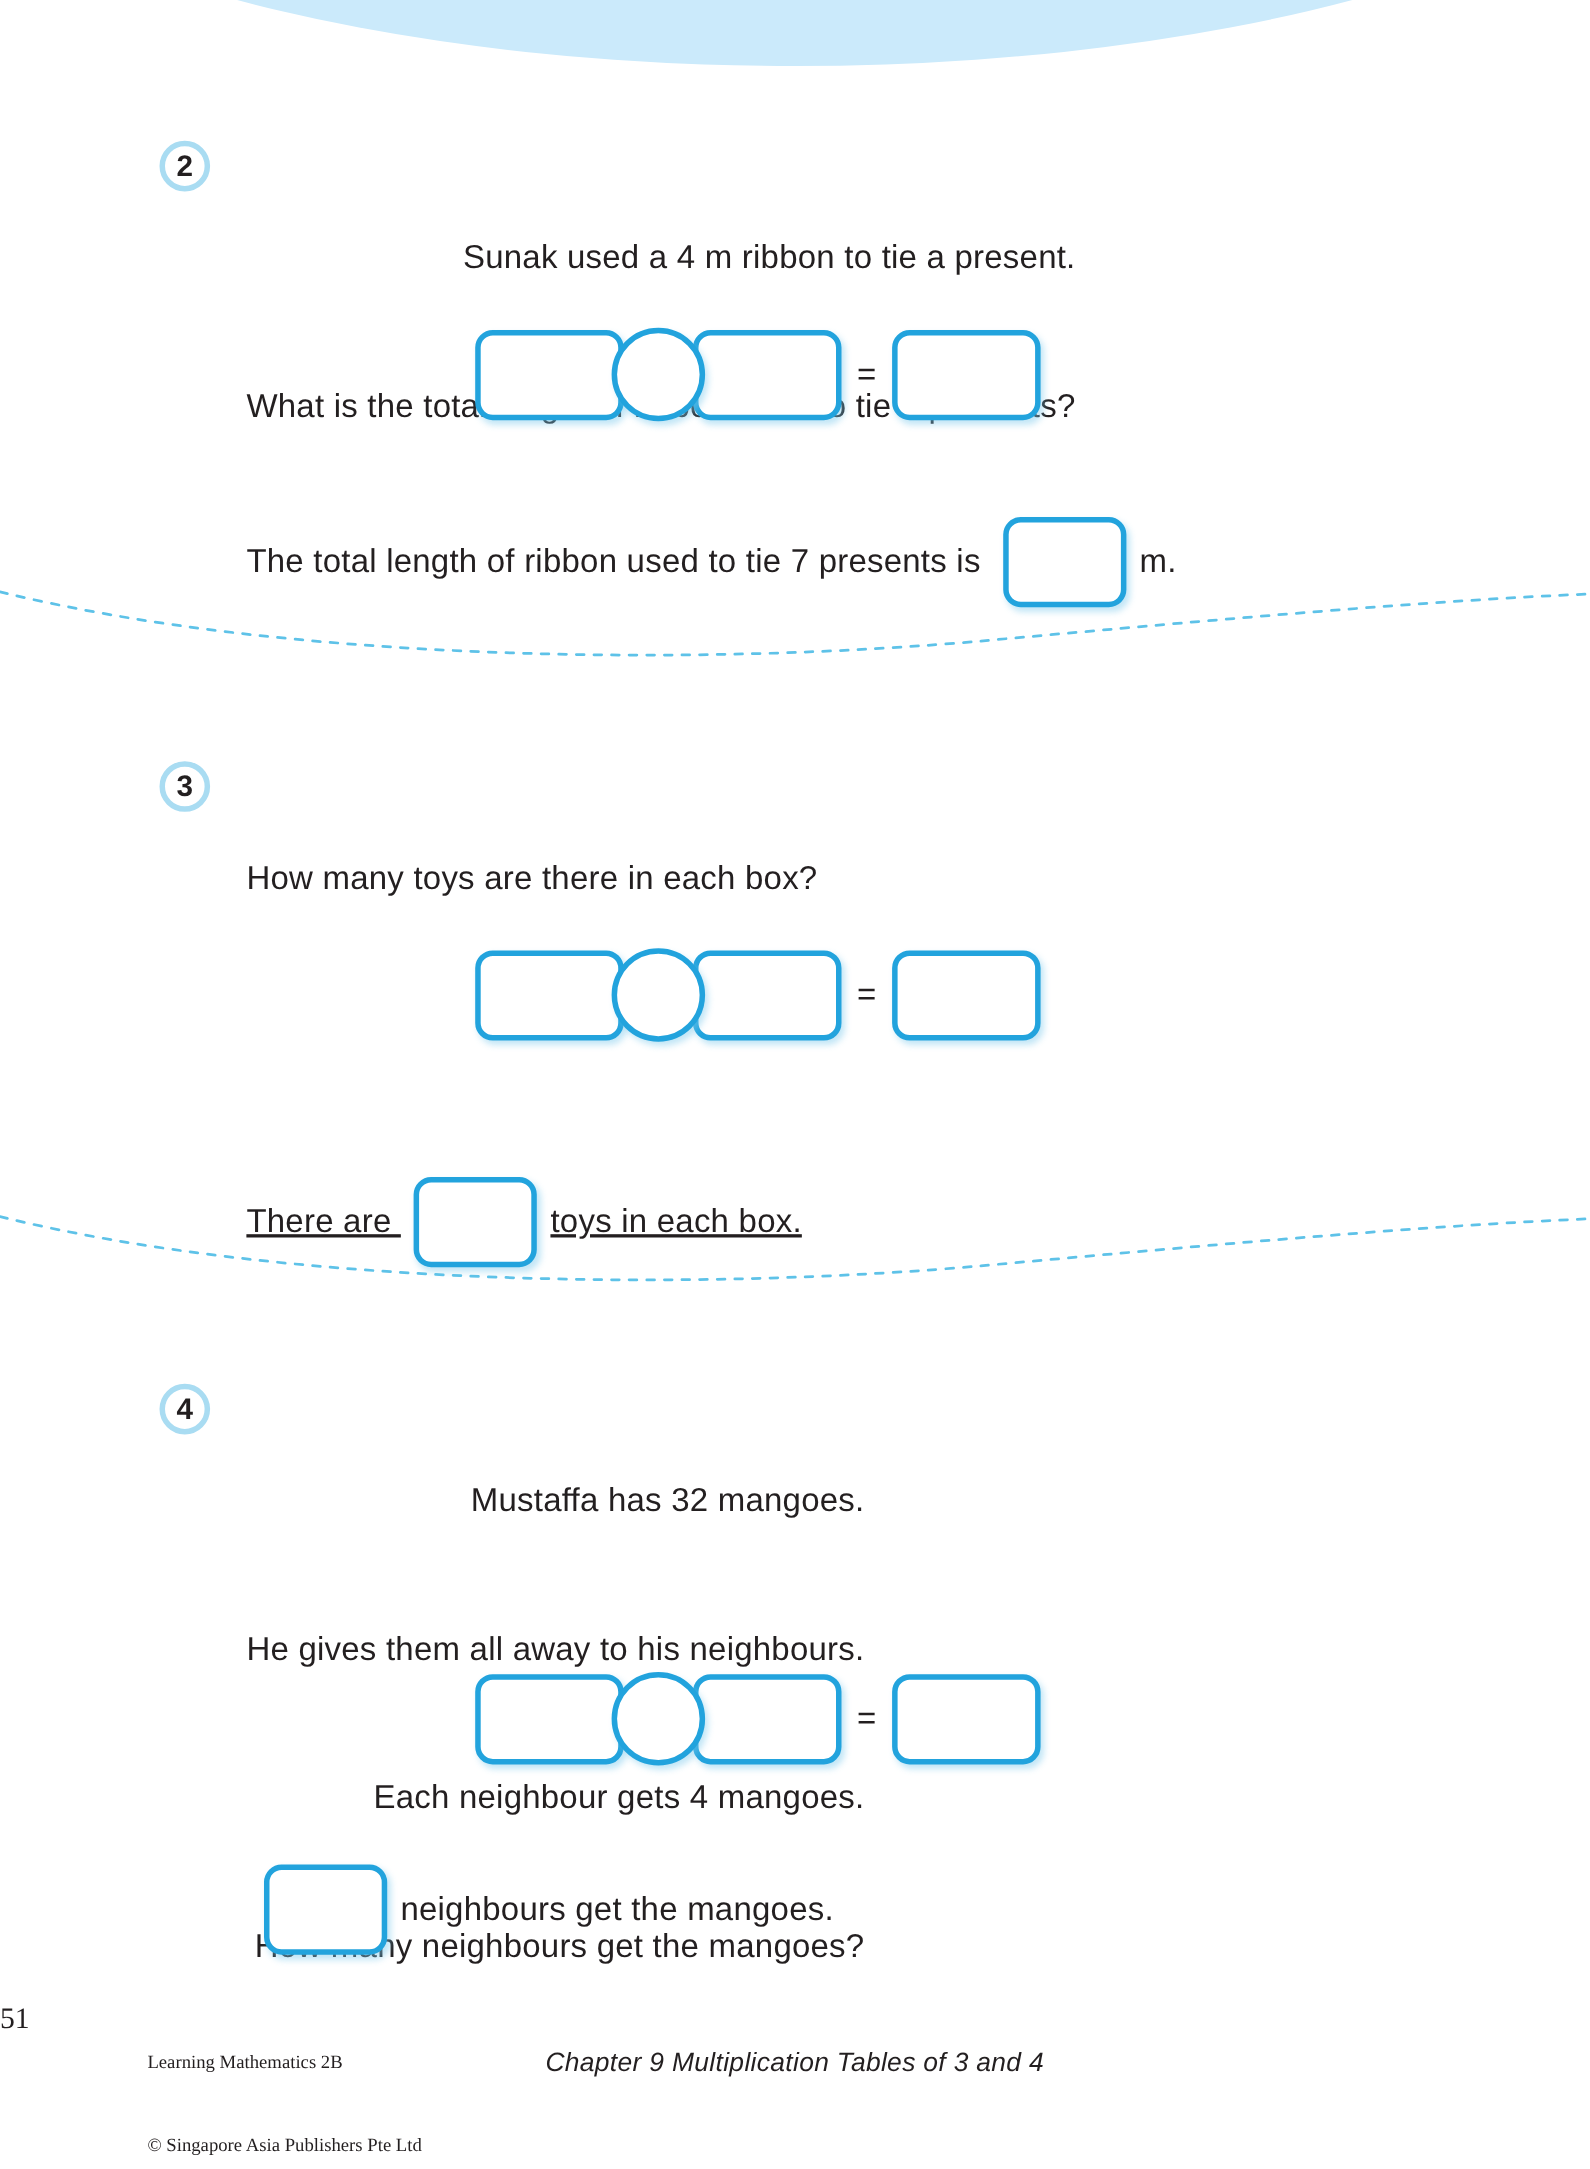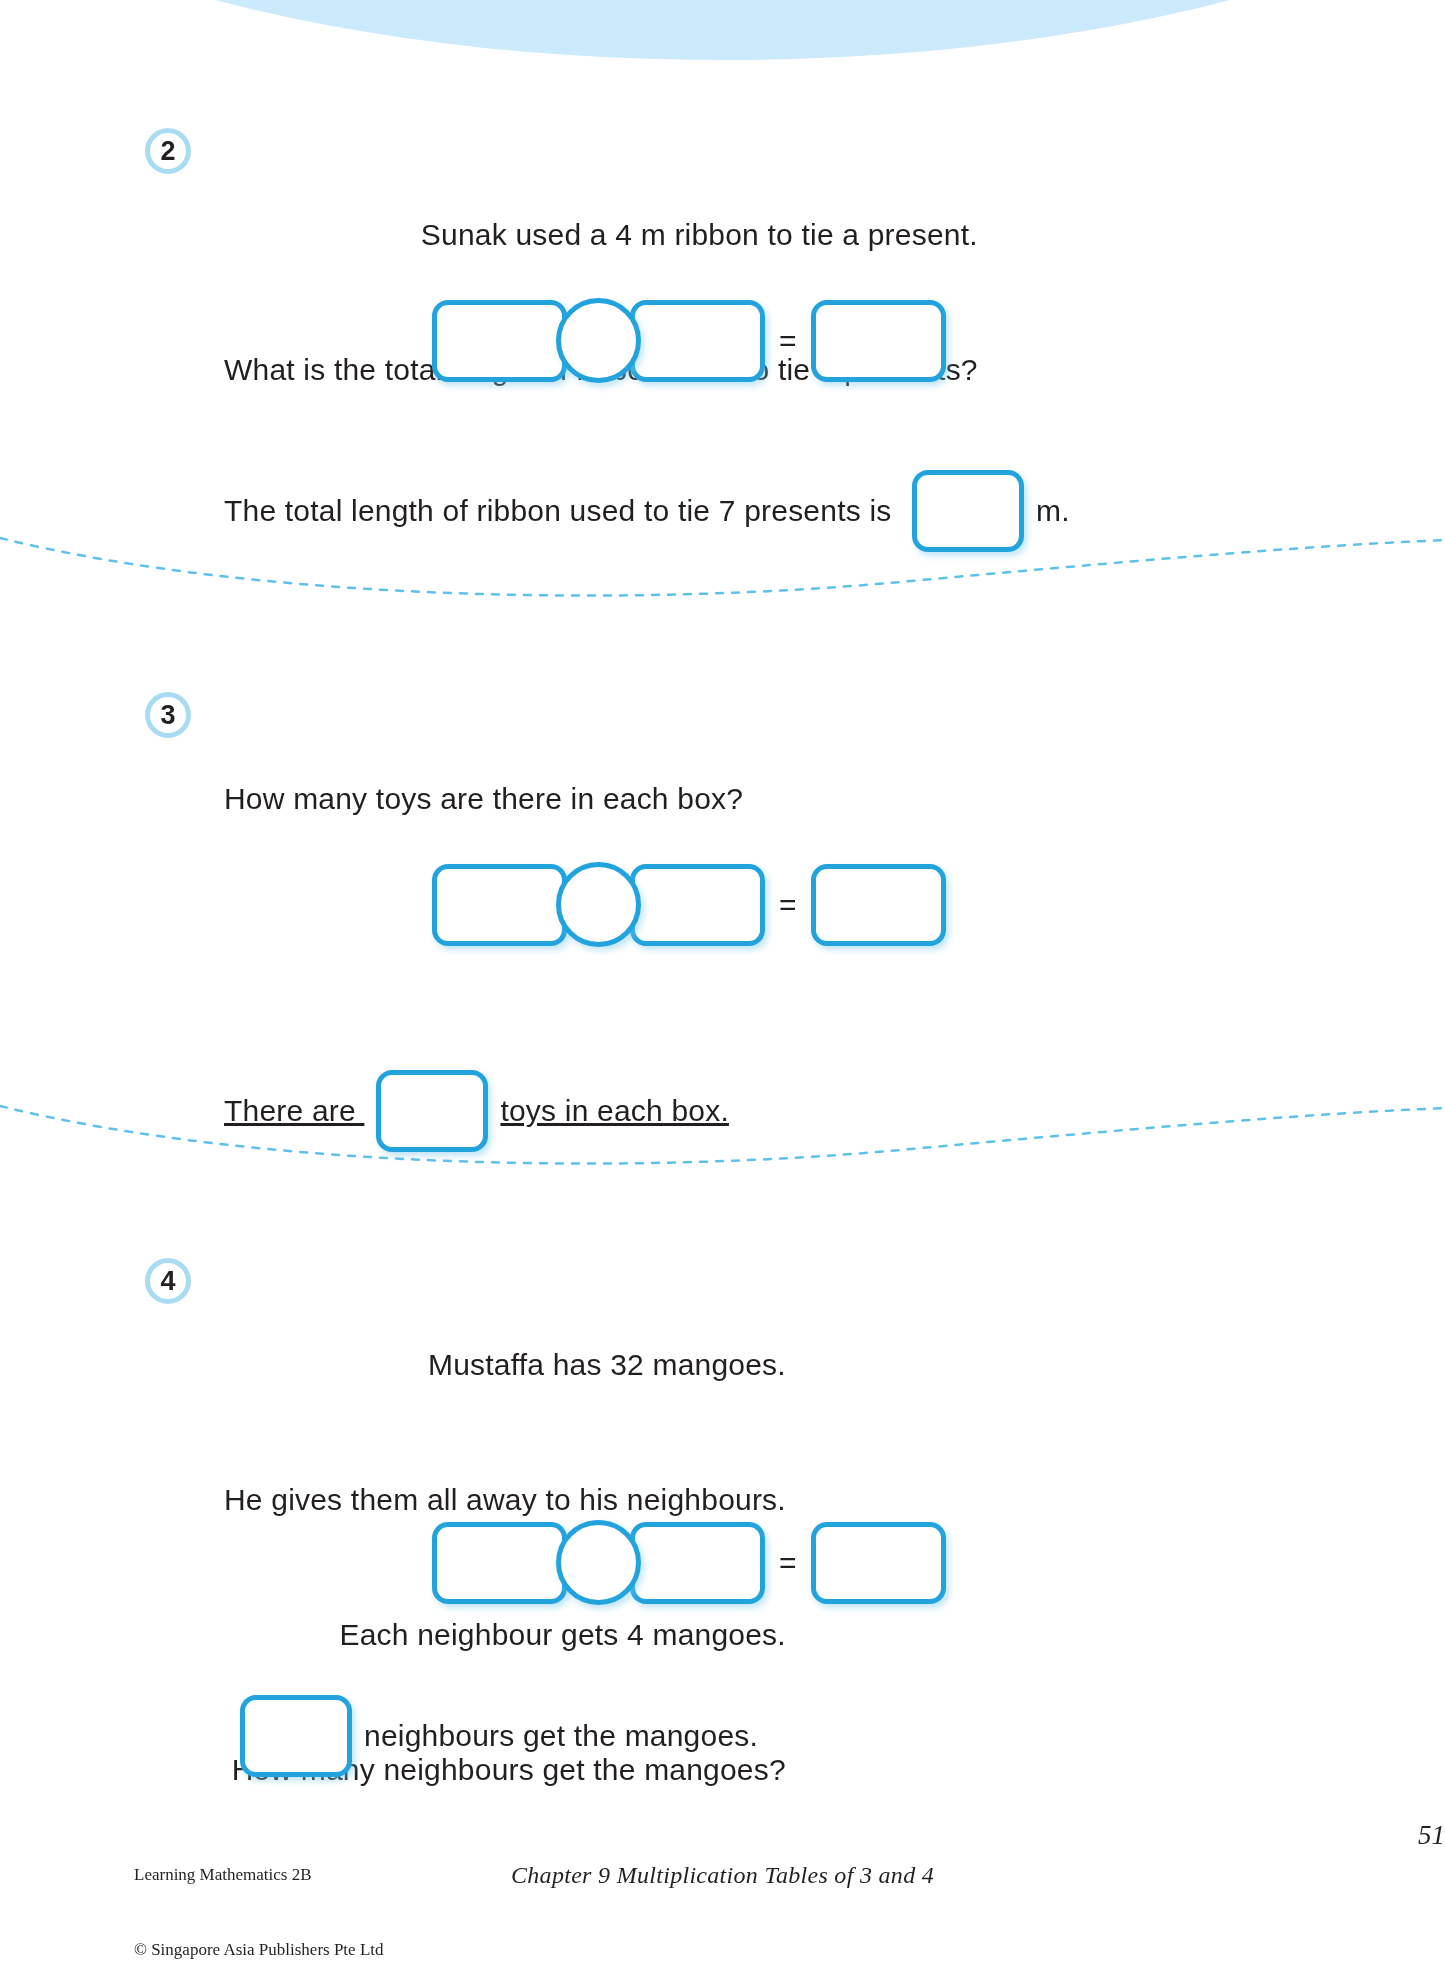--- a/index.html
+++ b/index.html
@@ -141,33 +141,32 @@
     font-size: 17px;
     line-height: 25px;
     color: #231f20;
     white-space: pre;
   }
   .footer-page {
     position: absolute;
     left: 0;
     top: 1820px;
     width: 1445px;
-    text-align: right;
+    text-align: left;
     font-family: "Liberation Serif", serif;
-    font-style: italic;
     font-size: 27px;
     color: #231f20;
   }
   .footer-chapter {
     position: absolute;
     left: 0;
     top: 1862px;
     width: 1445px;
     text-align: center;
-    font-family: Liberation Serif, serif;
+    font-family: Liberation Sans, sans-serif;
     font-style: italic;
     font-size: 24px;
     color: #231f20;
     letter-spacing: 0.3px;
   }
 </style>
 </head>
 <body>
 
 <div class="page">

